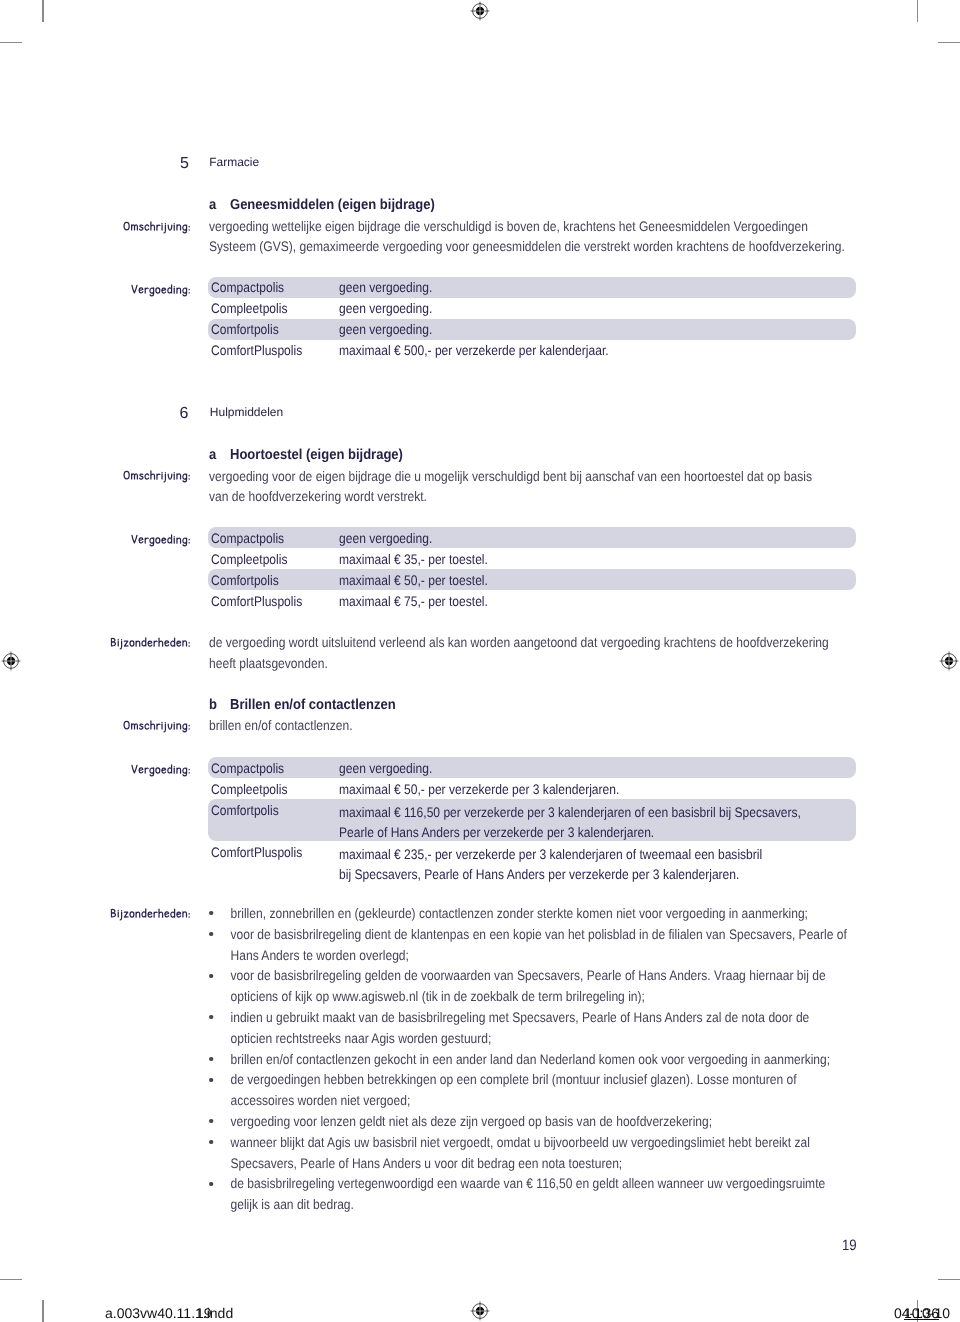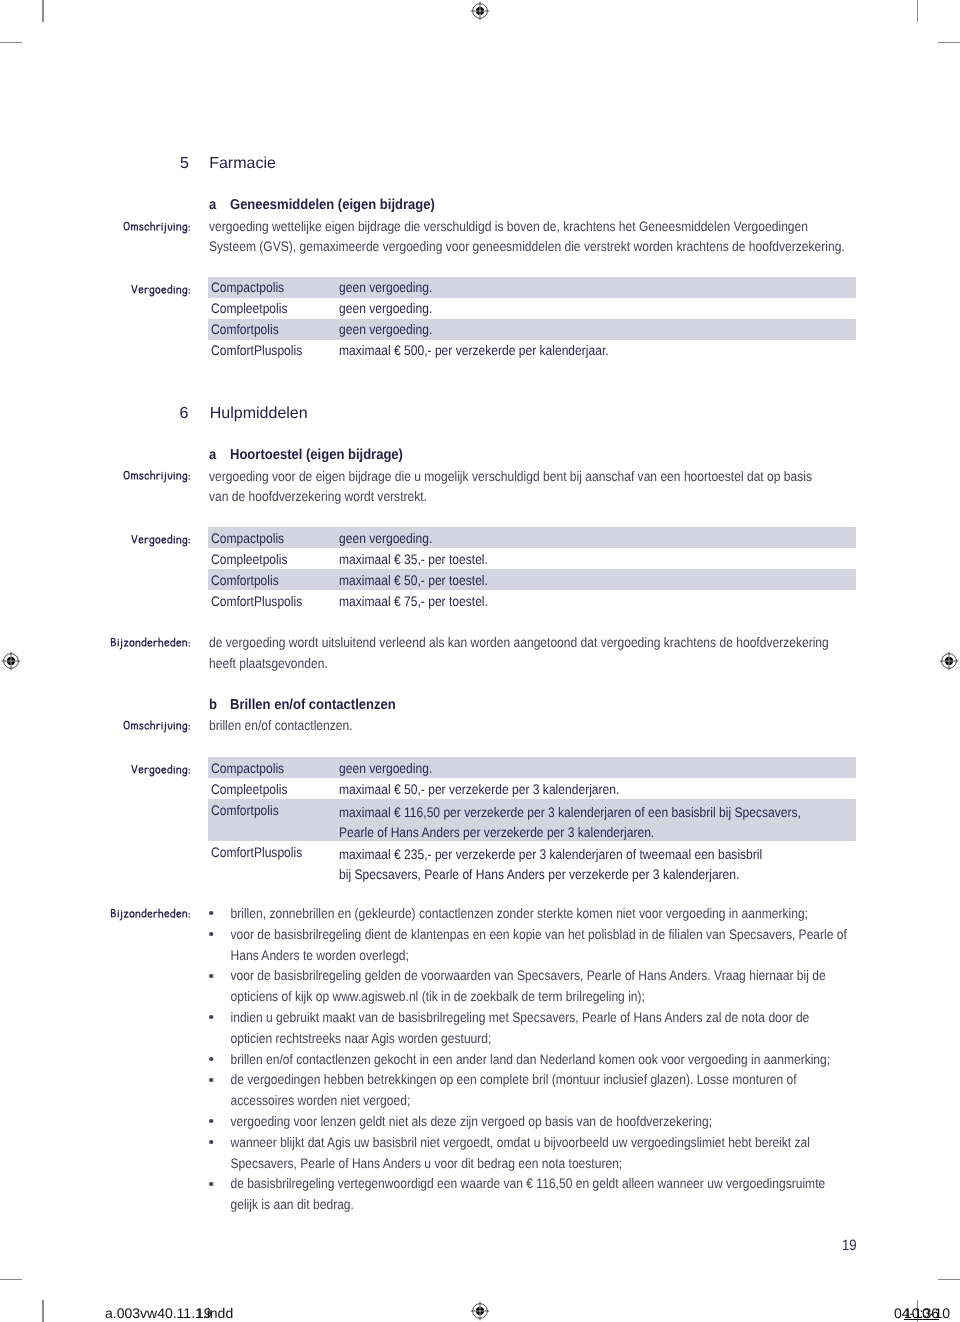--- a/index.html
+++ b/index.html
@@ -12,35 +12,35 @@
   
   .cm{position:absolute;background:#8a8a8a;}
   .reg{position:absolute;}
 
   
   .content{position:absolute;left:0;top:0;width:960px;}
 
   
   .sq{transform:scaleX(0.8745);transform-origin:0 0;}
 
-  .sec-head{position:absolute;color:#262145;font-size:16px;white-space:nowrap;}
+  .sec-head{position:absolute;color:#262145;font-size:12px;white-space:nowrap;}
   .sec-num{position:absolute;color:#262145;font-size:16px;}
 
   .lbl{position:absolute;color:#2a2550;line-height:0;display:flex;justify-content:flex-end;}
   .lbl svg{display:block;overflow:visible;}
 
   .sub-letter{position:absolute;font-weight:bold;color:#262145;font-size:14.4px;
        transform:scaleX(0.905);transform-origin:0 0;}
   .sub-title{position:absolute;font-weight:bold;color:#262145;font-size:14.4px;white-space:nowrap;
        transform:scaleX(0.905);transform-origin:0 0;}
 
   .para{position:absolute;color:#474459;font-size:13.8px;line-height:20.8px;}
 
   .tbl{position:absolute;}
-  .row{position:relative;height:21px;}
+  .row{position:relative;height:21px;border-radius:8px;}
   .row.alt{background:#d5d4e1;}
   .row .c1{position:absolute;left:3.0px;top:3.6px;color:#2b2750;font-size:13.8px;white-space:nowrap;}
   .row .c2{position:absolute;left:131px;top:3.6px;color:#2b2750;font-size:13.8px;}
 
   .vline,.pline{display:block;white-space:nowrap;}
   .bullets{position:absolute;color:#474459;font-size:13.8px;line-height:20.8px;}
   .bullets .bi{position:relative;padding-left:24.6px;}
   .bullets .bi::before{content:"";position:absolute;left:0.45px;top:7.3px;
        width:4.6px;height:4.05px;border-radius:50%;background:currentColor;}
 

